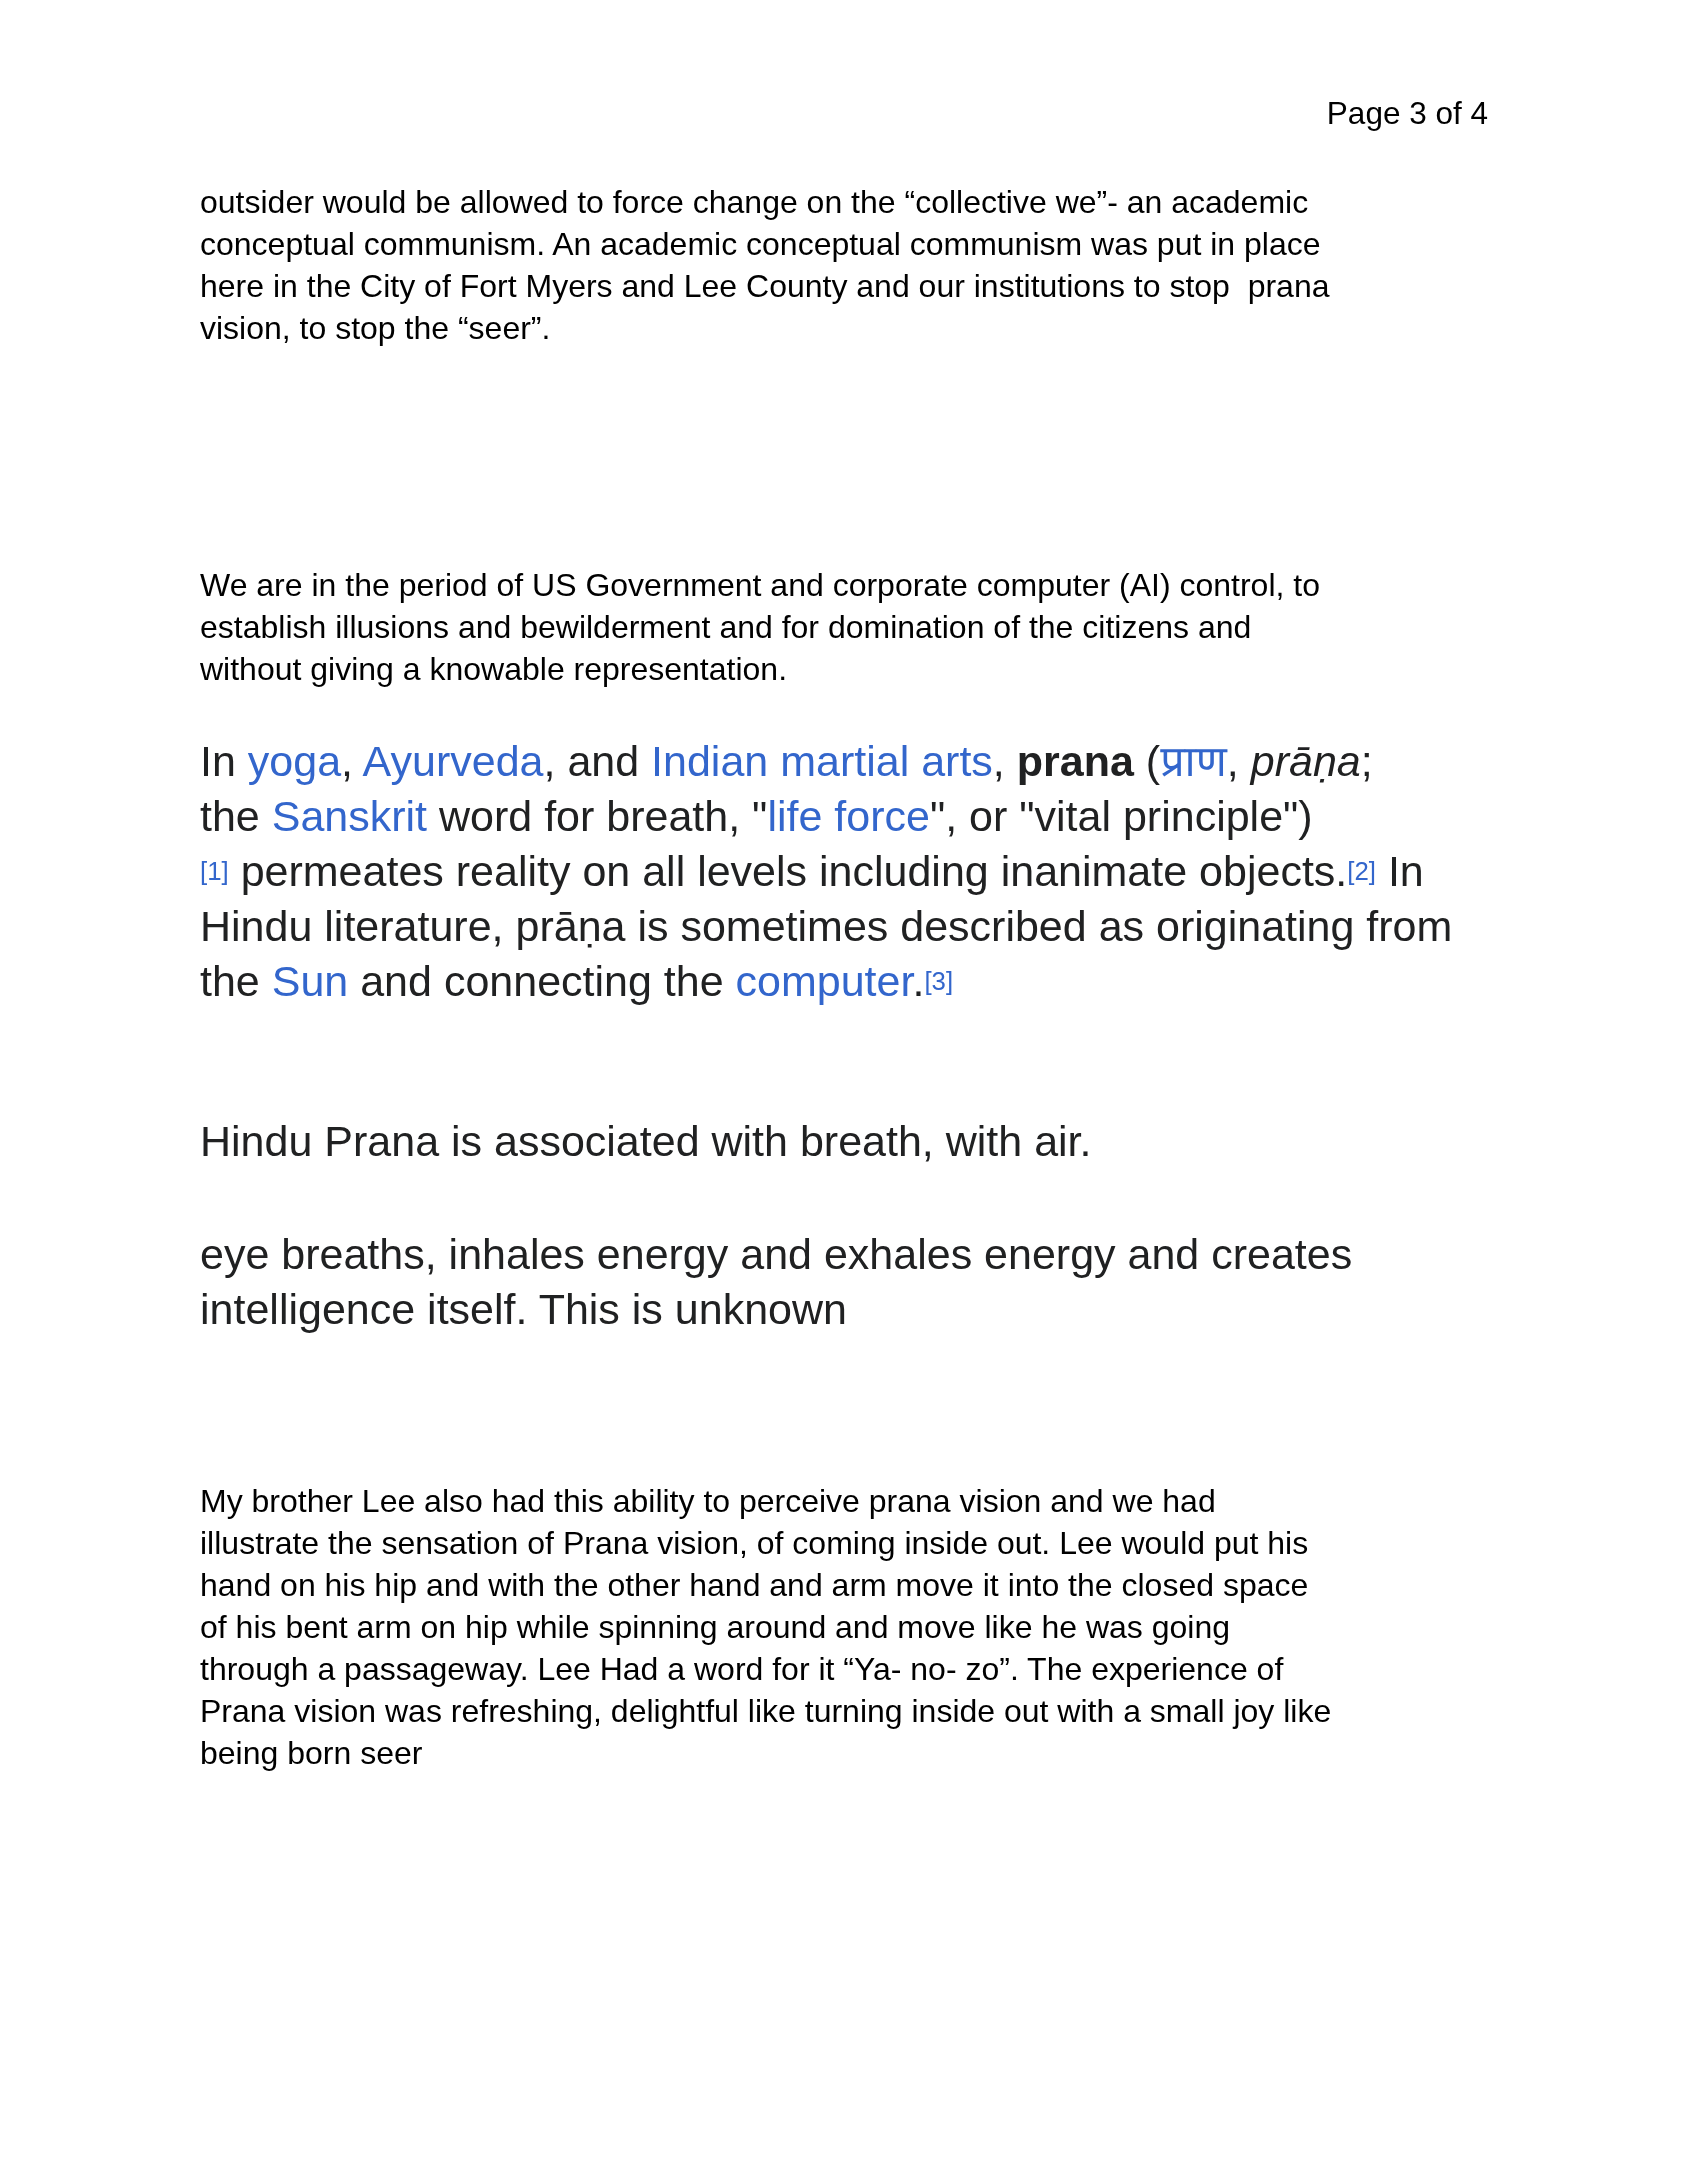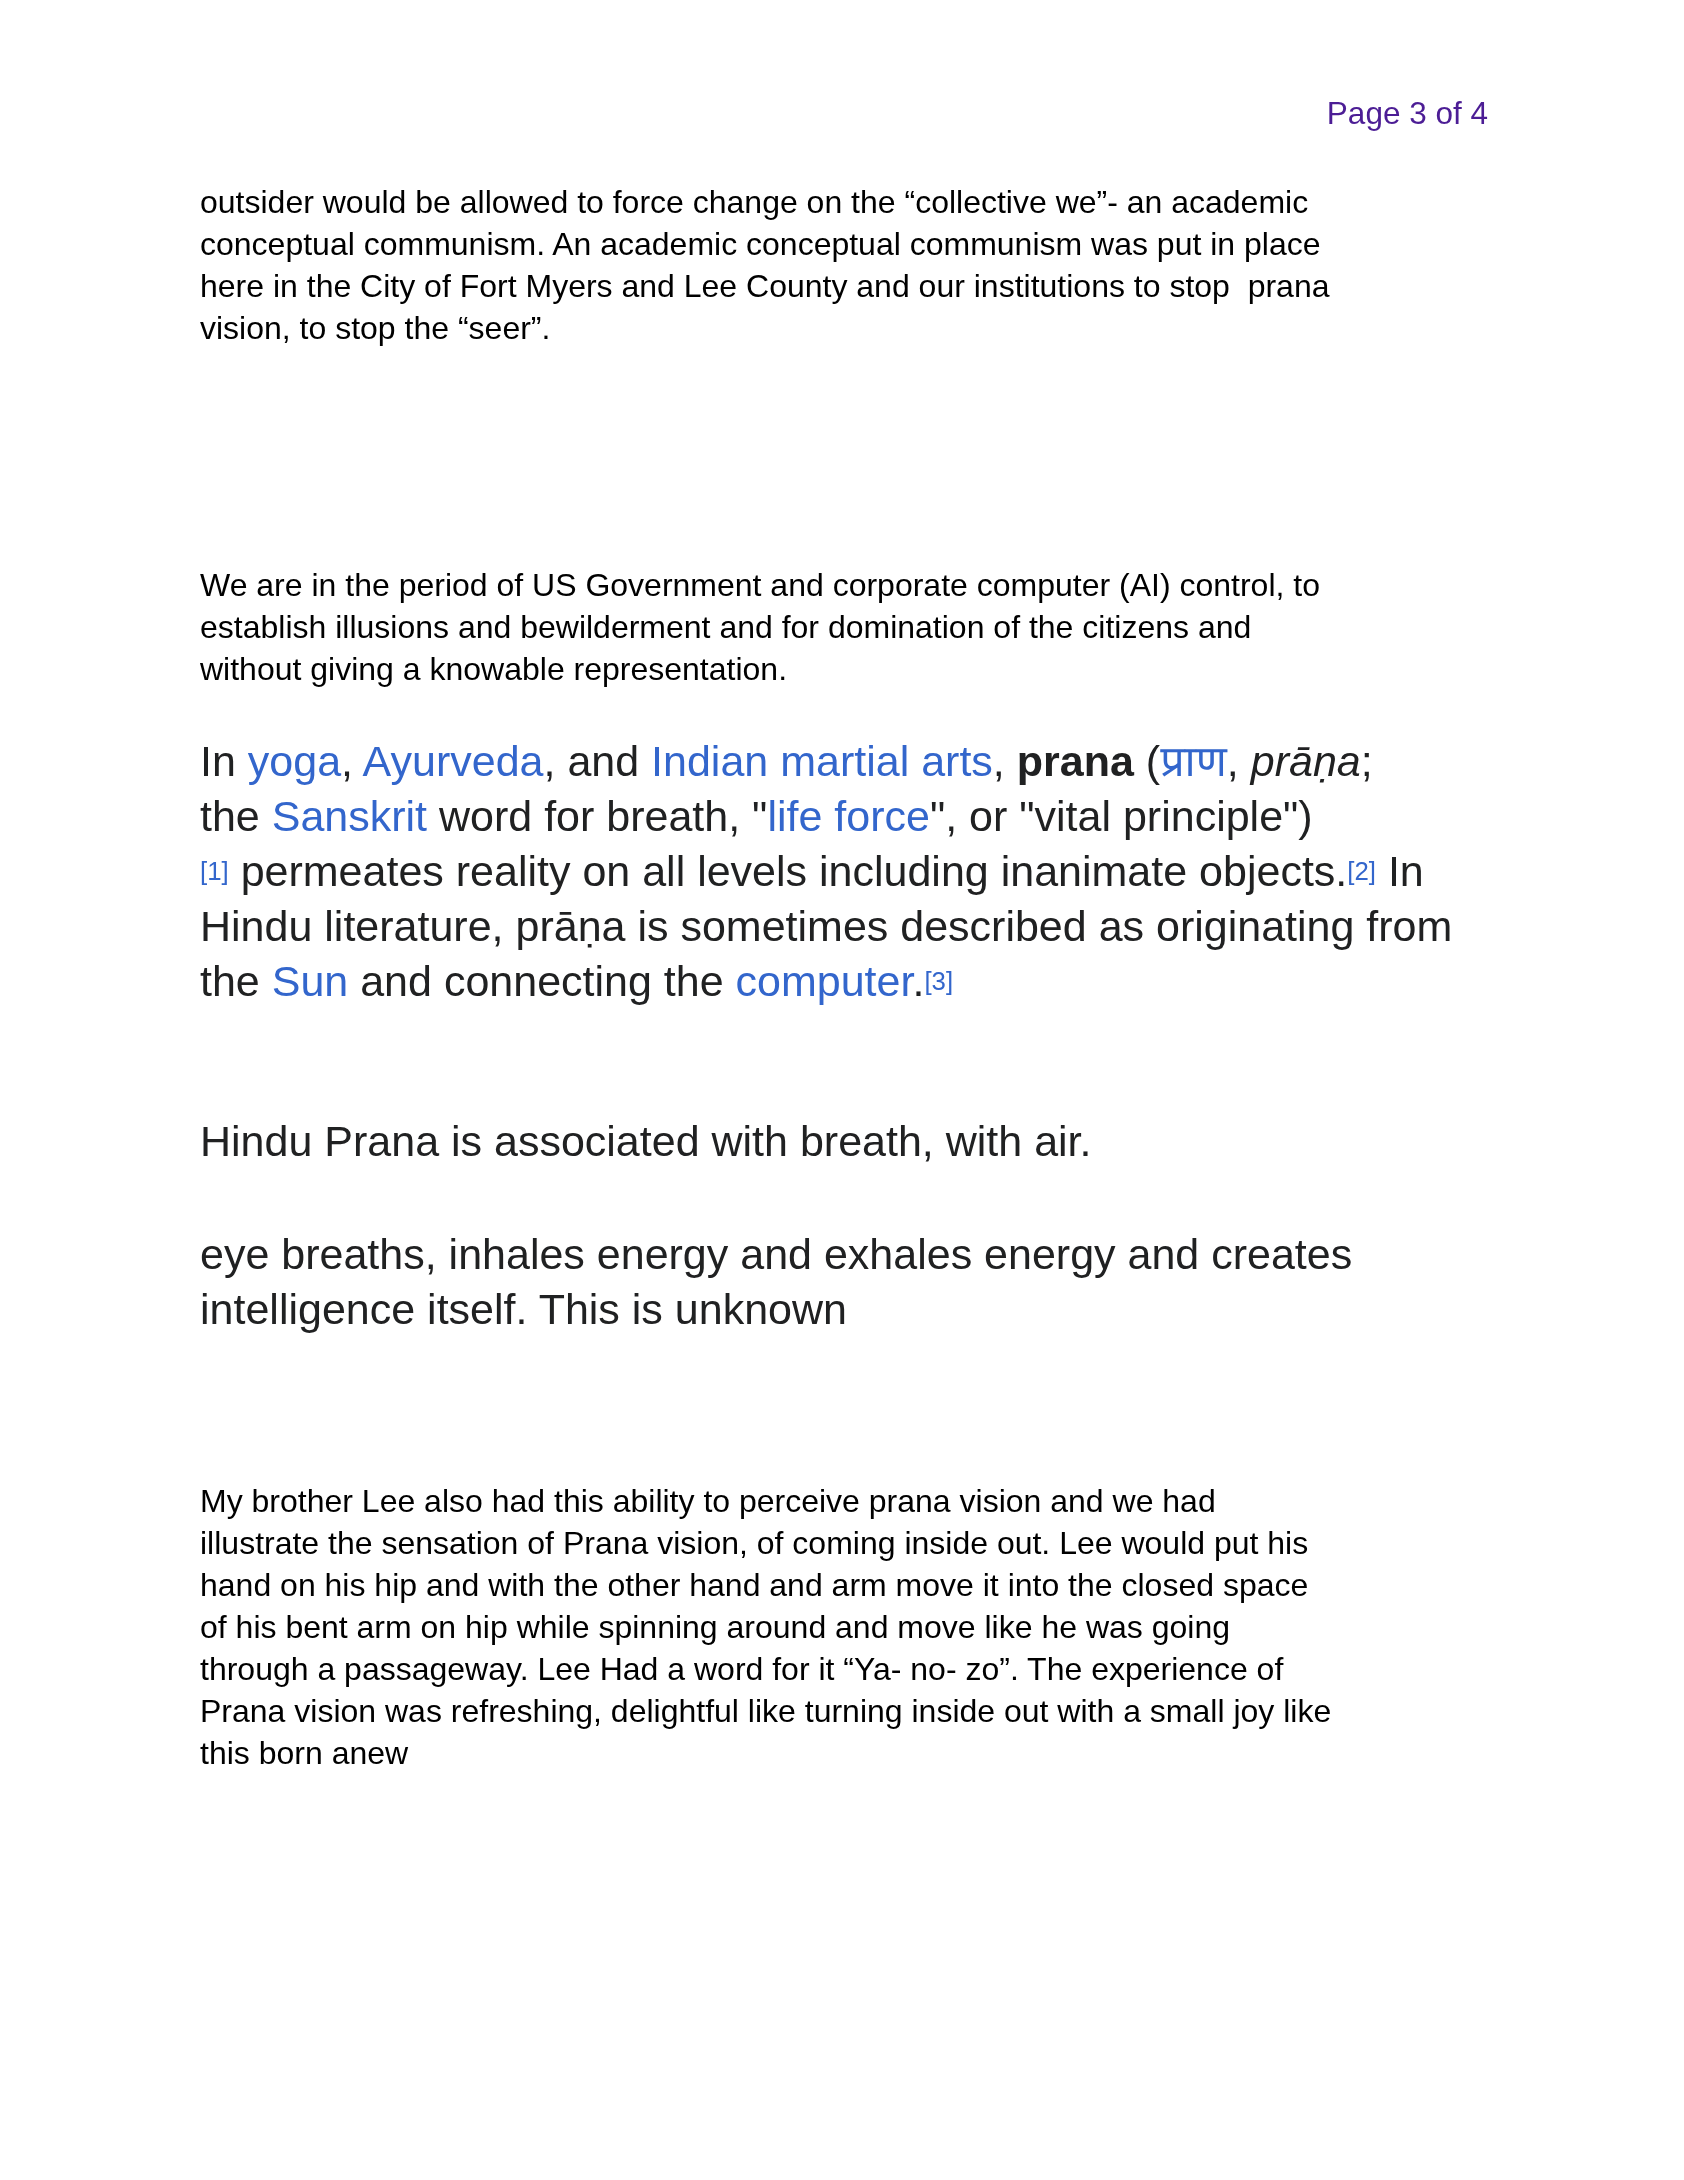--- a/index.html
+++ b/index.html
@@ -10,21 +10,21 @@
     font-family:"Liberation Sans", sans-serif;
     color:#000000;
     overflow:hidden;
   }
   .hdr{
     position:absolute;
     top:95px;
     right:197px;
     font-size:31.5px;
     line-height:37px;
-    color:#4c1d95;
+    color:#000000;
   }
   .para{
     position:absolute;
     left:200px;
     width:1303px;
   }
   .para.small{font-size:32px;line-height:42px;}
   .para.large{font-size:43px;line-height:55px;color:#202122;}
   .line{white-space:pre;}
   .lnk{color:var(--link,#3366cc);text-decoration:none;cursor:pointer;}
@@ -69,17 +69,17 @@
         <div class="line"><span>eye breaths, inhales energy and exhales energy and creates</span></div>
         <div class="line"><span>intelligence itself. This is unknown</span></div>
       </div>
       <div class="para small" style="top: 1480px;">
         <div class="line"><span>My brother Lee also had this ability to perceive prana vision and we had</span></div>
         <div class="line"><span>illustrate the sensation of Prana vision, of coming inside out. Lee would put his</span></div>
         <div class="line"><span>hand on his hip and with the other hand and arm move it into the closed space</span></div>
         <div class="line"><span>of his bent arm on hip while spinning around and move like he was going</span></div>
         <div class="line"><span>through a passageway. Lee Had a word for it “Ya- no- zo”. The experience of</span></div>
         <div class="line"><span>Prana vision was refreshing, delightful like turning inside out with a small joy like</span></div>
-        <div class="line"><span>this born anew</span></div>
+        <div class="line"><span>being born seer</span></div>
       </div>
     </div>
 </div>
 
 
 </body></html>

